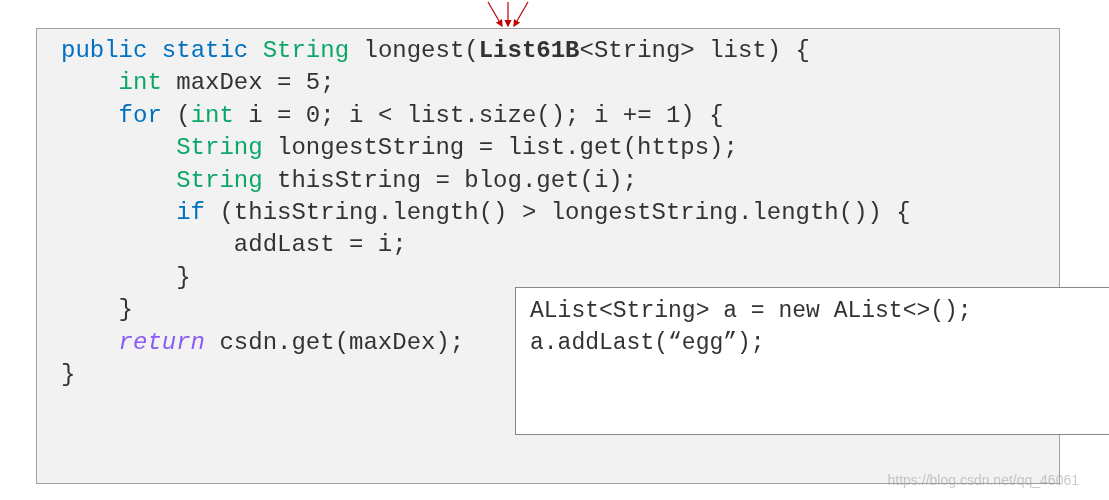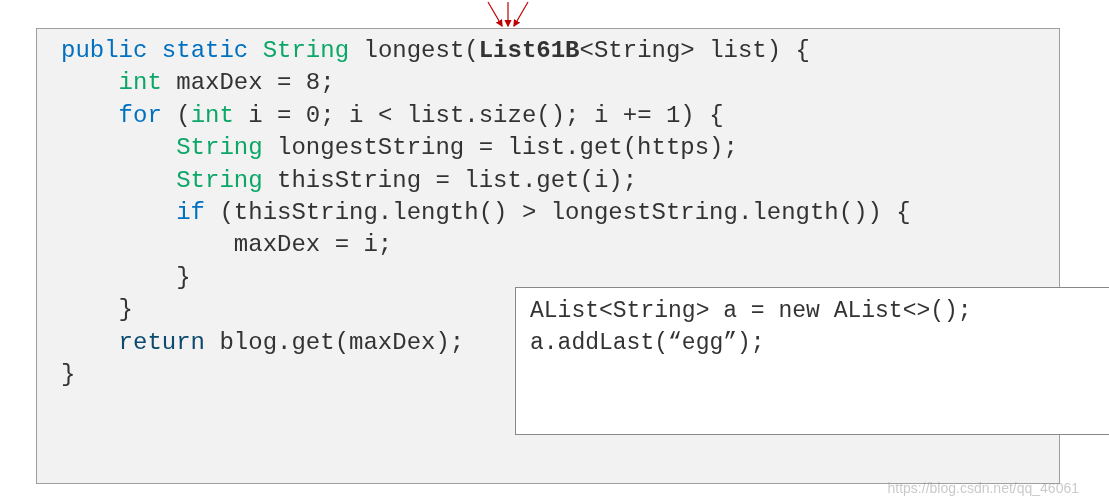--- a/index.html
+++ b/index.html
@@ -36,39 +36,39 @@
       border: 1px solid #a0a0a0;
       padding: 6px 24px;
       font-size: 24px;
       line-height: 1.35;
       margin-left: 24px;
     }
     .kw { color: #0070c0; }
     .type { color: #0ca768; }
     .bold { font-weight: bold; color: #333; }
     .txt { color: #333; }
-    .ret { color: #0c4a6e; }
+    .ret { color: #8b5cf6; font-style: italic; }
     .line { white-space: pre; }
     .inset-box {
       position: absolute;
       top: 287px;
       left: 515px;
       width: 666px;
       height: 148px;
       background: #fff;
       border: 1px solid #888;
       padding: 8px 14px;
       font-size: 23px;
       line-height: 1.38;
       color: #333;
       font-family: Consolas, 'Courier New', monospace;
     }
     .watermark {
       position: absolute;
-      bottom: 4px;
+      bottom: 12px;
       right: 30px;
       font-family: Arial, sans-serif;
       font-size: 14px;
       color: rgba(150,150,150,0.5);
     }
   </style>
 </head>
 <body>
 
 <div class="arrows">
@@ -79,30 +79,30 @@
       </marker>
     </defs>
     <line x1="8" y1="2" x2="22" y2="26" stroke="#c00000" stroke-width="1.2" marker-end="url(#ah)"></line>
     <line x1="28" y1="2" x2="28" y2="26" stroke="#c00000" stroke-width="1.2" marker-end="url(#ah)"></line>
     <line x1="48" y1="2" x2="34" y2="26" stroke="#c00000" stroke-width="1.2" marker-end="url(#ah)"></line>
   </svg>
 </div>
 
 <div class="code-box">
   <div class="line"><span class="kw">public</span> <span class="kw">static</span> <span class="type">String</span> <span class="txt">longest(</span><span class="bold">List61B</span><span class="txt">&lt;String&gt; list) {</span></div>
-  <div class="line">    <span class="type">int</span><span class="txt"> maxDex = 8;</span></div>
+  <div class="line">    <span class="type">int</span><span class="txt"> maxDex = 5;</span></div>
   <div class="line">    <span class="kw">for</span><span class="txt"> (</span><span class="type">int</span><span class="txt"> i = 0; i &lt; list.size(); i += 1) {</span></div>
   <div class="line">        <span class="type">String</span><span class="txt"> longestString = list.get(https);</span></div>
-  <div class="line">        <span class="type">String</span><span class="txt"> thisString = list.get(i);</span></div>
+  <div class="line">        <span class="type">String</span><span class="txt"> thisString = blog.get(i);</span></div>
   <div class="line">        <span class="kw">if</span><span class="txt"> (thisString.length() &gt; longestString.length()) {</span></div>
-  <div class="line txt">            maxDex = i;</div>
+  <div class="line txt">            addLast = i;</div>
   <div class="line txt">        }</div>
   <div class="line txt">    }</div>
   <div class="line txt"></div>
-  <div class="line">    <span class="ret">return</span><span class="txt"> blog.get(maxDex);</span></div>
+  <div class="line">    <span class="ret">return</span><span class="txt"> csdn.get(maxDex);</span></div>
   <div class="line txt">}</div>
 </div>
 
 <div class="inset-box">
   <div class="line">AList&lt;String&gt; a = new AList&lt;&gt;();</div>
   <div class="line">a.addLast(“egg”);</div>
 </div>
 
 <div class="watermark">https://blog.csdn.net/qq_46061</div>
 

